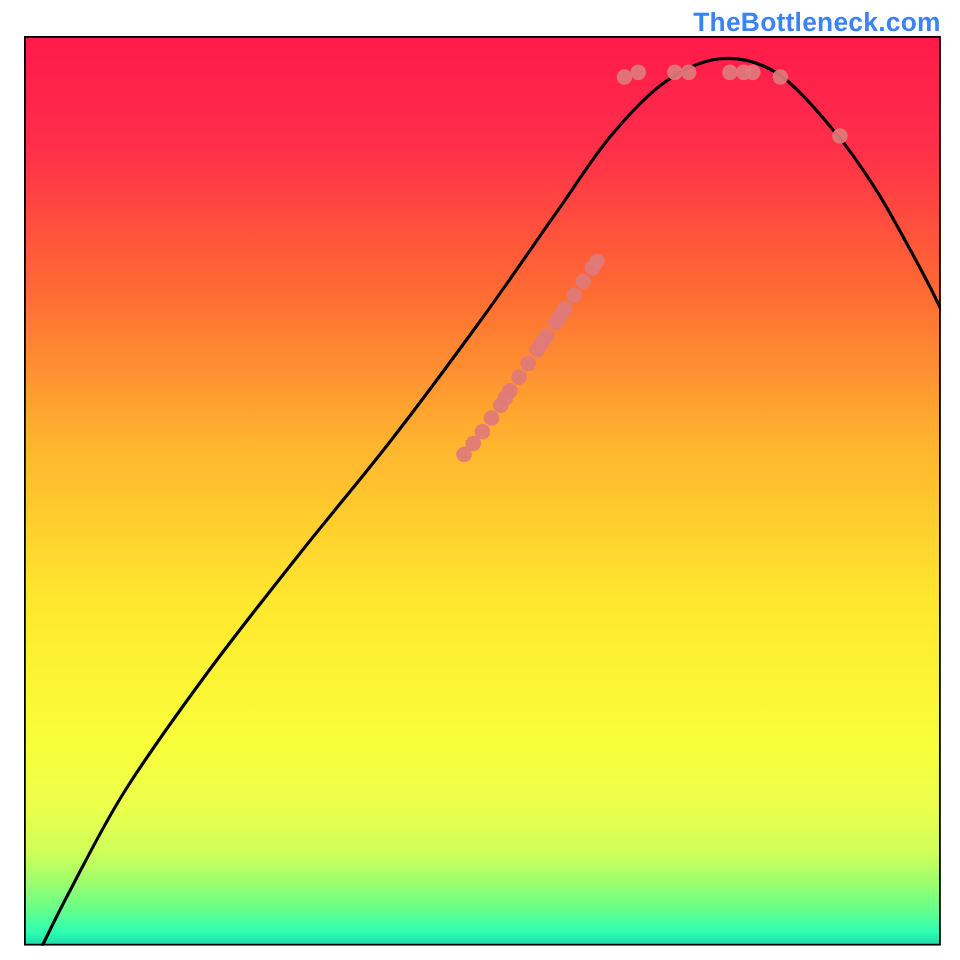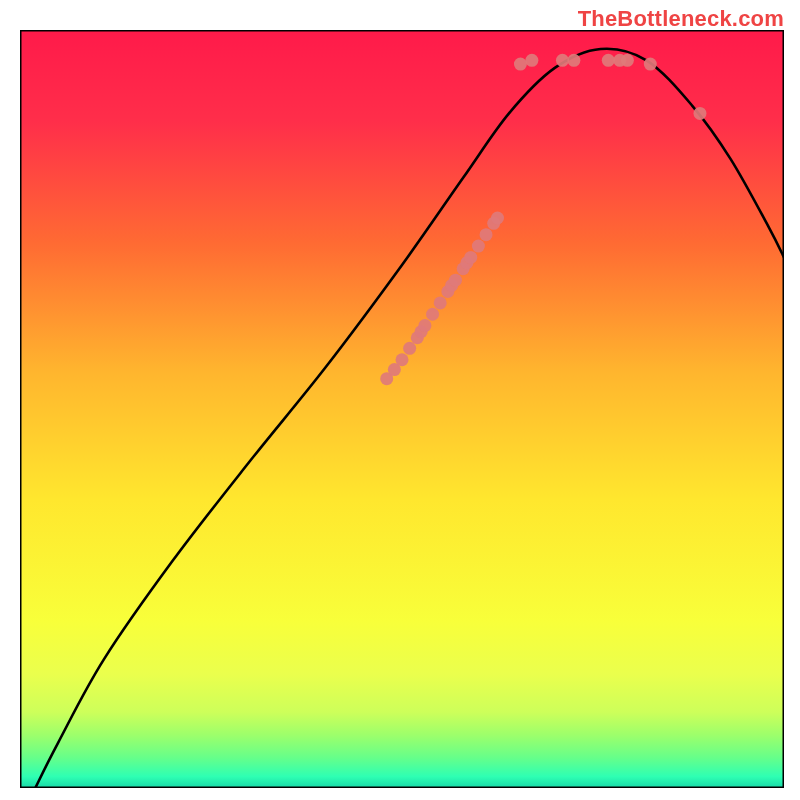--- a/index.html
+++ b/index.html
@@ -10,21 +10,21 @@
     position: relative;
     background: #ffffff;
   }
   .watermark {
     position: absolute;
     top: 6px;
     right: 16px;
     font-family: Arial, Helvetica, sans-serif;
     font-size: 22px;
     font-weight: 600;
-    color: #ef4444;
+    color: #3b82f6;
     user-select: none;
     letter-spacing: 0.2px;
   }
   .plot-area {
     position: absolute;
     left: 20px;
     top: 30px;
     width: 764px;
     height: 758px;
   }

